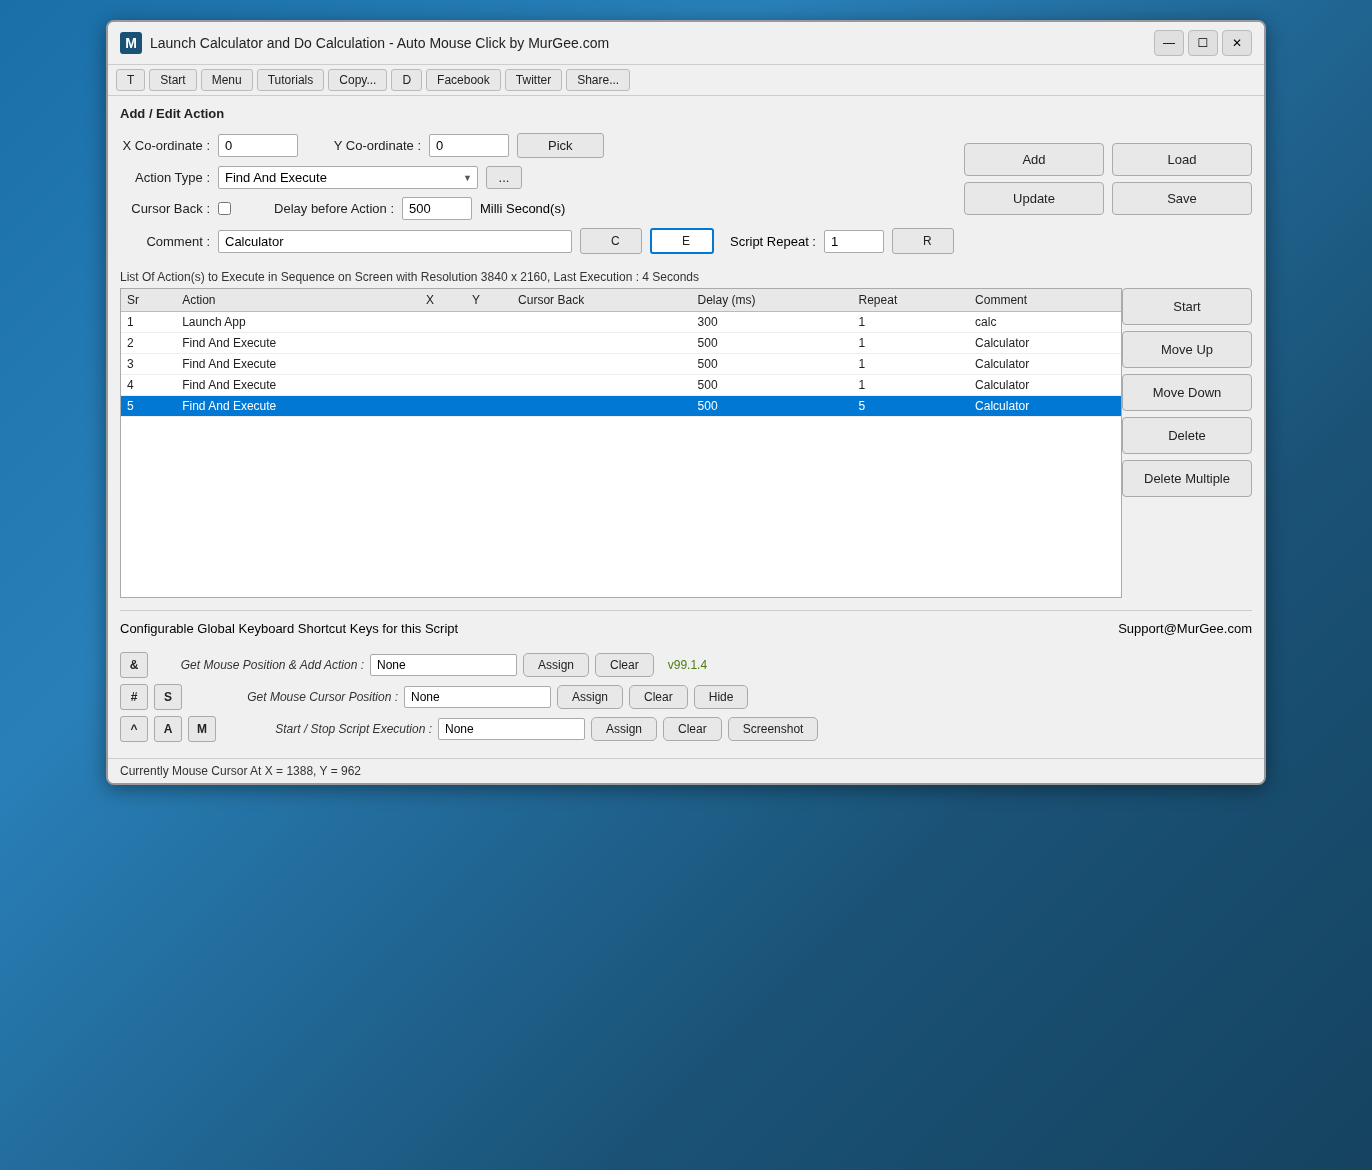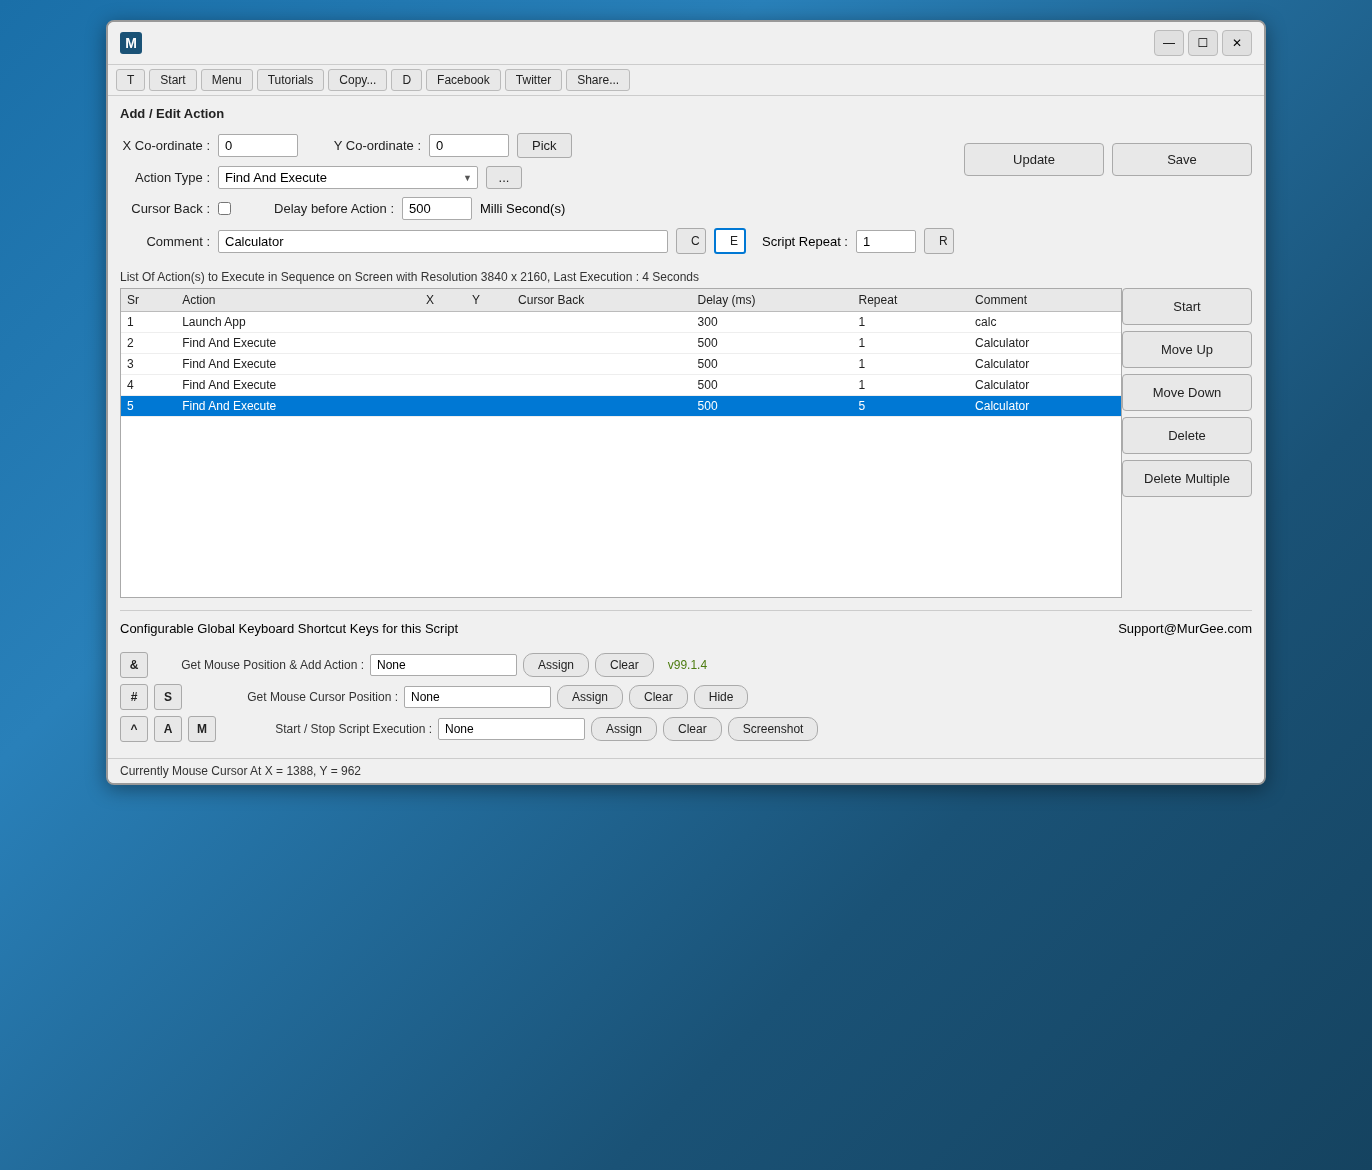--- a/index.html
+++ b/index.html
@@ -128,21 +128,21 @@
       content: '▼';
       position: absolute;
       right: 6px;
       top: 50%;
       transform: translateY(-50%);
       font-size: 9px;
       pointer-events: none;
       color: #555;
     }
     .btn {
-      padding: 4px 14px;
+      padding: 4px 30px;
       background: #e8e8e8;
       border: 1px solid #aaa;
       border-radius: 3px;
       cursor: pointer;
       font-size: 13px;
       color: #222;
     }
     .btn-ellipsis {
       width: 36px;
       padding: 3px 6px;
@@ -286,34 +286,35 @@
       justify-content: center;
       font-size: 12px;
       font-weight: bold;
       color: #222;
     }
     .shortcut-label {
       min-width: 210px;
       text-align: right;
       font-size: 12px;
       color: #333;
+      font-style: italic;
     }
     .shortcut-input {
       width: 147px;
       padding: 3px 6px;
       border: 1px solid #aaa;
       background: white;
       font-size: 12px;
       border-radius: 2px;
     }
     .shortcut-btn {
       padding: 4px 14px;
       background: #e8e8e8;
       border: 1px solid #aaa;
-      border-radius: 10px;
+      border-radius: 5px;
       cursor: pointer;
       font-size: 12px;
       color: #222;
     }
     .status-bar {
       background: #f0f0f0;
       border-top: 1px solid #ccc;
       padding: 5px 12px;
       font-size: 12px;
       color: #333;
@@ -330,20 +331,21 @@
     }
   </style>
 </head>
 <body>
 
 <div class="window">
 
   <div class="title-bar">
     <div class="title-bar-left">
       <div class="title-icon">M</div>
+      <span class="title-text">Launch Calculator and Do Calculation - Auto Mouse Click by MurGee.com</span>
     </div>
     <div class="title-controls">
       <button class="title-btn">—</button>
       <button class="title-btn">☐</button>
       <button class="title-btn close">✕</button>
     </div>
   </div>
 
   <div class="toolbar">
   <button class="toolbar-btn">T</button>
@@ -395,20 +397,24 @@
           <input class="comment-input" type="text" style="width: 340px;" value="Calculator">
           <button class="btn ce-btn">C</button>
           <button class="btn ce-btn ce-btn-active">E</button>
           <span style="margin-left:8px;">Script Repeat :</span>
           <input class="form-input script-repeat-input" type="text" value="1" style="">
           <button class="btn ce-btn">R</button>
         </div>
       </div>
 
       <div class="right-btn-panel">
+        <div class="right-btn-row">
+          <button class="big-btn">Add</button>
+          <button class="big-btn">Load</button>
+        </div>
         <div class="right-btn-row">
           <button class="big-btn">Update</button>
           <button class="big-btn">Save</button>
         </div>
       </div>
     </div>
 
     <div class="list-section-title">List Of Action(s) to Execute in Sequence on Screen with Resolution 3840 x 2160, Last Execution : 4 Seconds</div>
 
     <div class="list-area">

